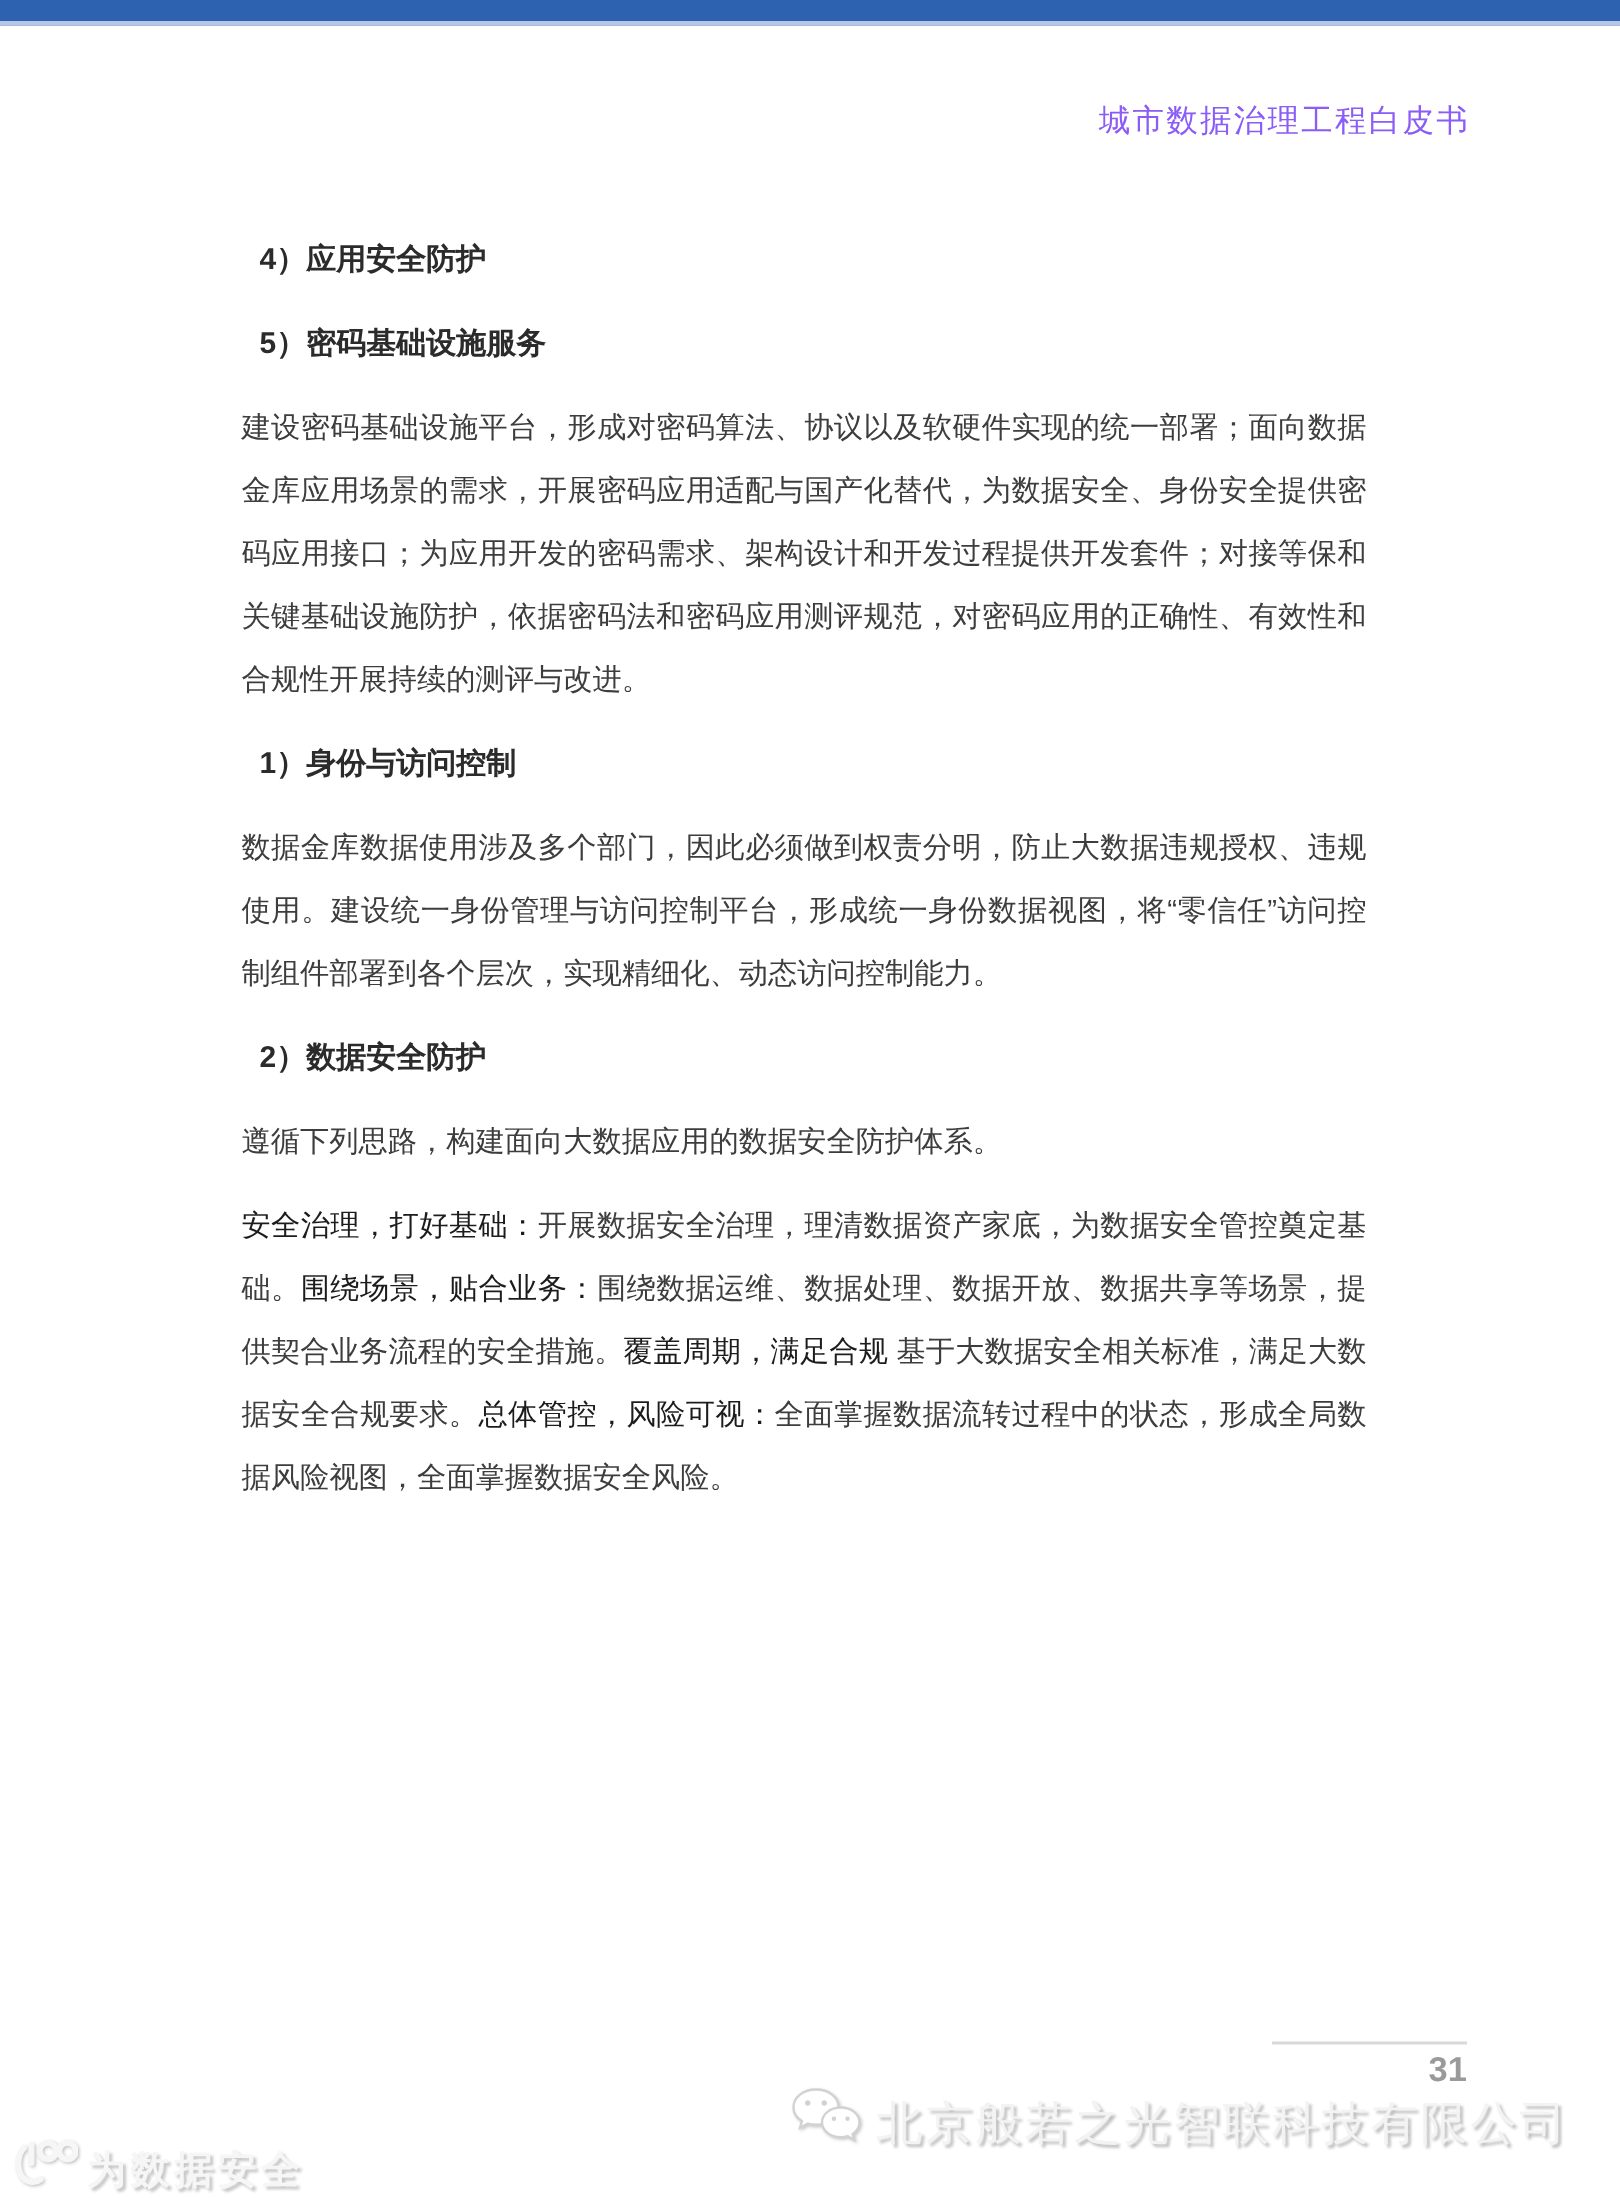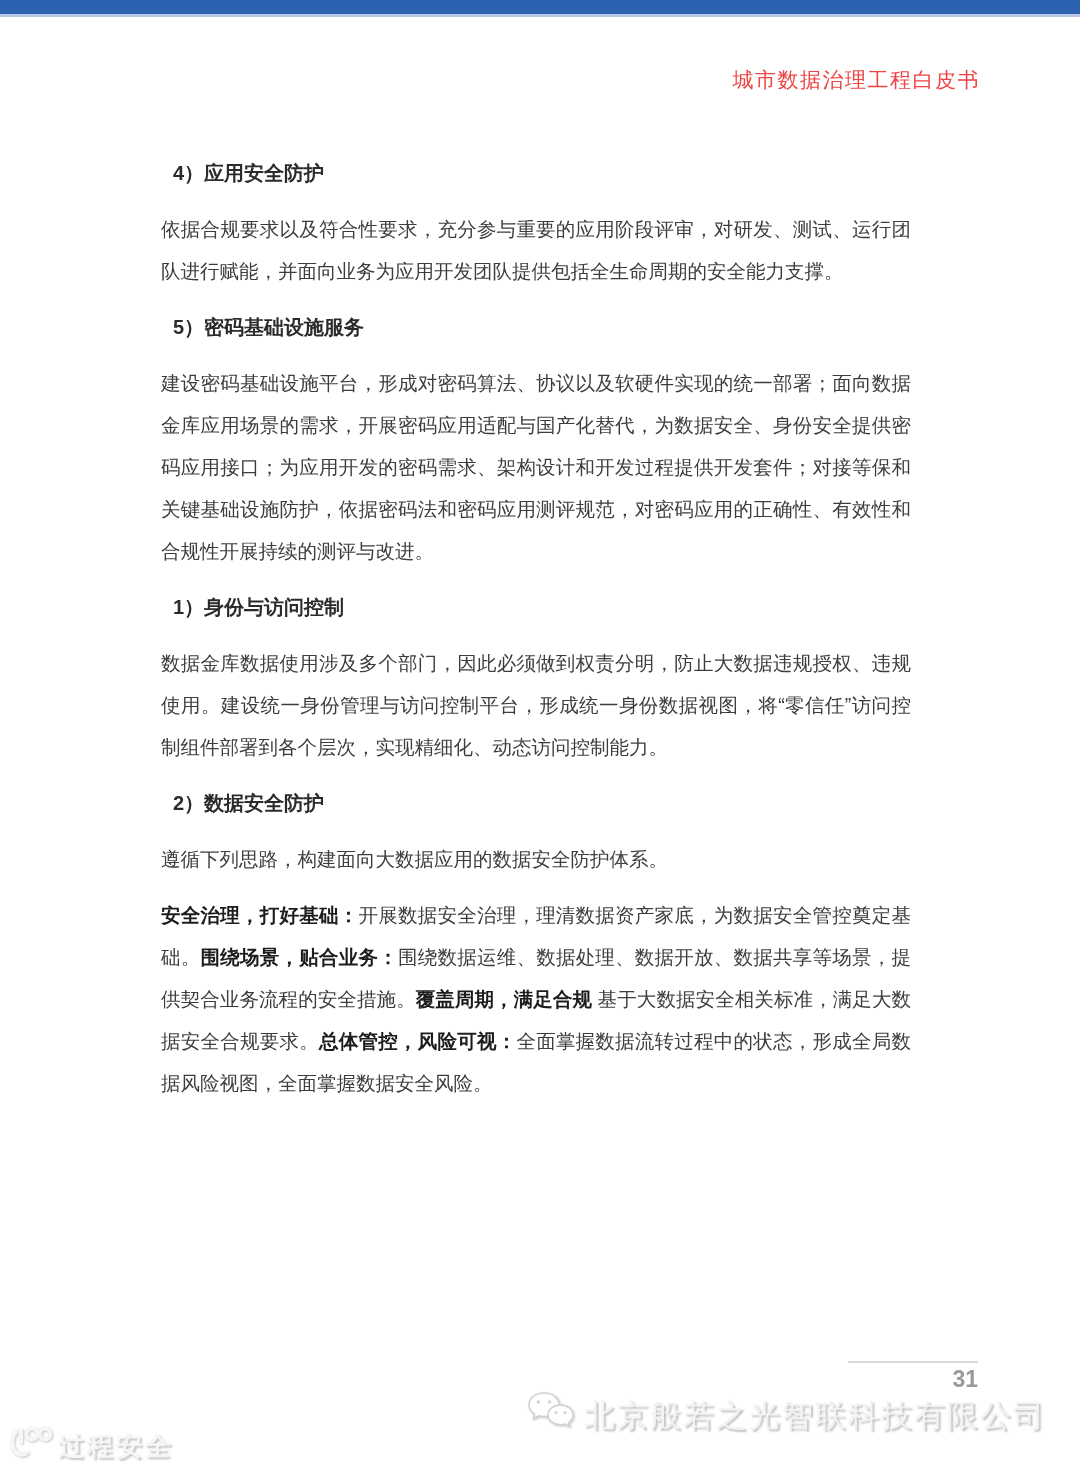--- a/index.html
+++ b/index.html
@@ -13,35 +13,35 @@
   .page { position: absolute; inset: 0; background: #ffffff; }
 
   .topbar {
     position: absolute; top: 0; left: 0; right: 0;
     height: 14px; background: #2d62b0;
     border-bottom: 3px solid #b7c6e6;
   }
 
   .header-title {
     position: absolute; top: 66px; right: 100px;
-    color: #ef4444; font-size: 21px; letter-spacing: 1.5px;
+    color: #8b5cf6; font-size: 21px; letter-spacing: 1.5px;
     white-space: nowrap;
   }
 
   .content {
     position: absolute; left: 161px; top: 152px; width: 750px;
     color: #3d3d3d; font-size: 19.5px; line-height: 42px;
     text-align: justify; text-justify: inter-character;
   }
   .content p { margin: 0 0 14px 0; }
   .content h3 {
     margin: 0 0 14px 12px; font-size: 20px; line-height: 42px;
     color: #2b2b2b; font-weight: bold;
   }
-  .content strong { color: #1c1c1c; font-weight: bold; }
+  .content strong { color: #1c1c1c; font-weight: normal; }
 
   .footer-divider {
     position: absolute; top: 1361px; left: 848px;
     width: 130px; height: 2px; background: #d9d9d9;
   }
   .page-number {
     position: absolute; top: 1366px; right: 102px;
     color: #9a9a9a; font-size: 23px; font-weight: bold;
   }
 
@@ -69,21 +69,20 @@
 
 <div class="page">
 
   <div class="topbar"></div>
 
   <div class="header-title">城市数据治理工程白皮书</div>
 
   <main class="content">
 
     <h3>4）应用安全防护</h3>
-    <p>依据合规要求以及符合性要求，充分参与重要的应用阶段评审，对研发、测试、运行团队进行赋能，并面向业务为应用开发团队提供包括全生命周期的安全能力支撑。</p>
 
     <h3>5）密码基础设施服务</h3>
     <p>建设密码基础设施平台，形成对密码算法、协议以及软硬件实现的统一部署；面向数据金库应用场景的需求，开展密码应用适配与国产化替代，为数据安全、身份安全提供密码应用接口；为应用开发的密码需求、架构设计和开发过程提供开发套件；对接等保和关键基础设施防护，依据密码法和密码应用测评规范，对密码应用的正确性、有效性和合规性开展持续的测评与改进。</p>
 
 
     <h3>1）身份与访问控制</h3>
     <p>数据金库数据使用涉及多个部门，因此必须做到权责分明，防止大数据违规授权、违规使用。建设统一身份管理与访问控制平台，形成统一身份数据视图，将“零信任”访问控制组件部署到各个层次，实现精细化、动态访问控制能力。</p>
 
     <h3>2）数据安全防护</h3>
     <p>遵循下列思路，构建面向大数据应用的数据安全防护体系。</p>
@@ -116,16 +115,16 @@
     <span>
       <svg width="44" height="38" viewBox="0 0 44 38">
         <g fill="none" stroke="#f6f6f6" stroke-width="4" stroke-linecap="round">
           <path d="M8 8 C4 12 3 20 6 26 C9 31 15 32 19 29"></path>
           <path d="M13 6 L13 18"></path>
           <circle cx="24" cy="10" r="5.5"></circle>
           <circle cx="37" cy="10" r="5.5"></circle>
         </g>
       </svg>
     </span>
-    <span>过程安全</span>
+    <span>为数据安全</span>
   </div>
 
 </div>
 
 </body></html>

